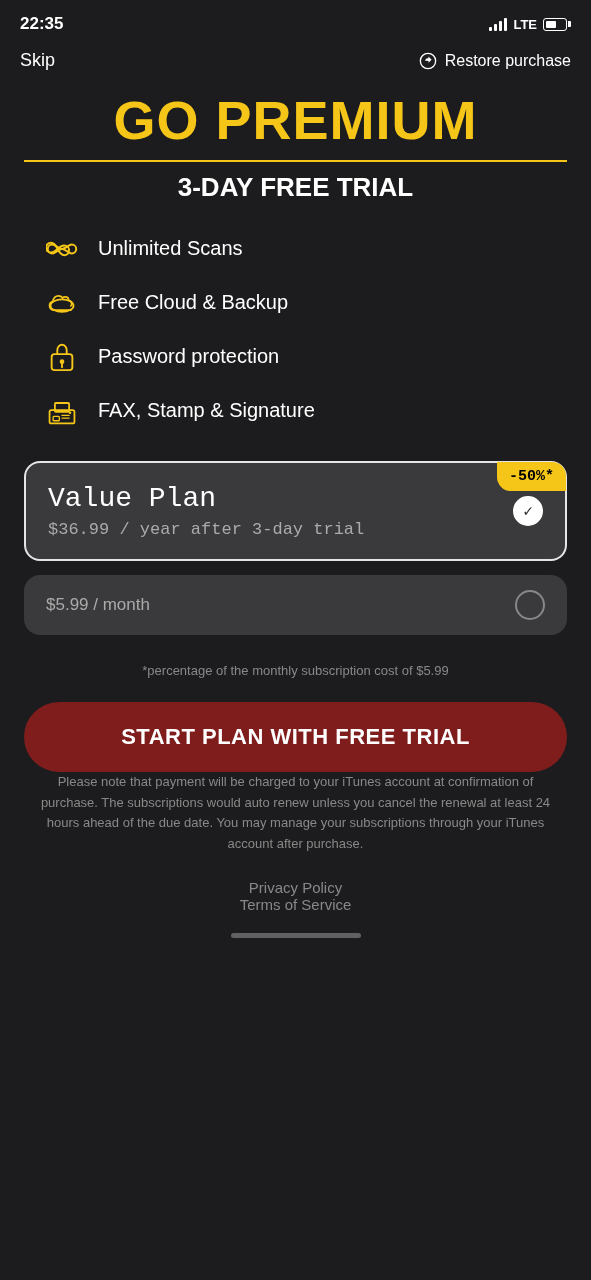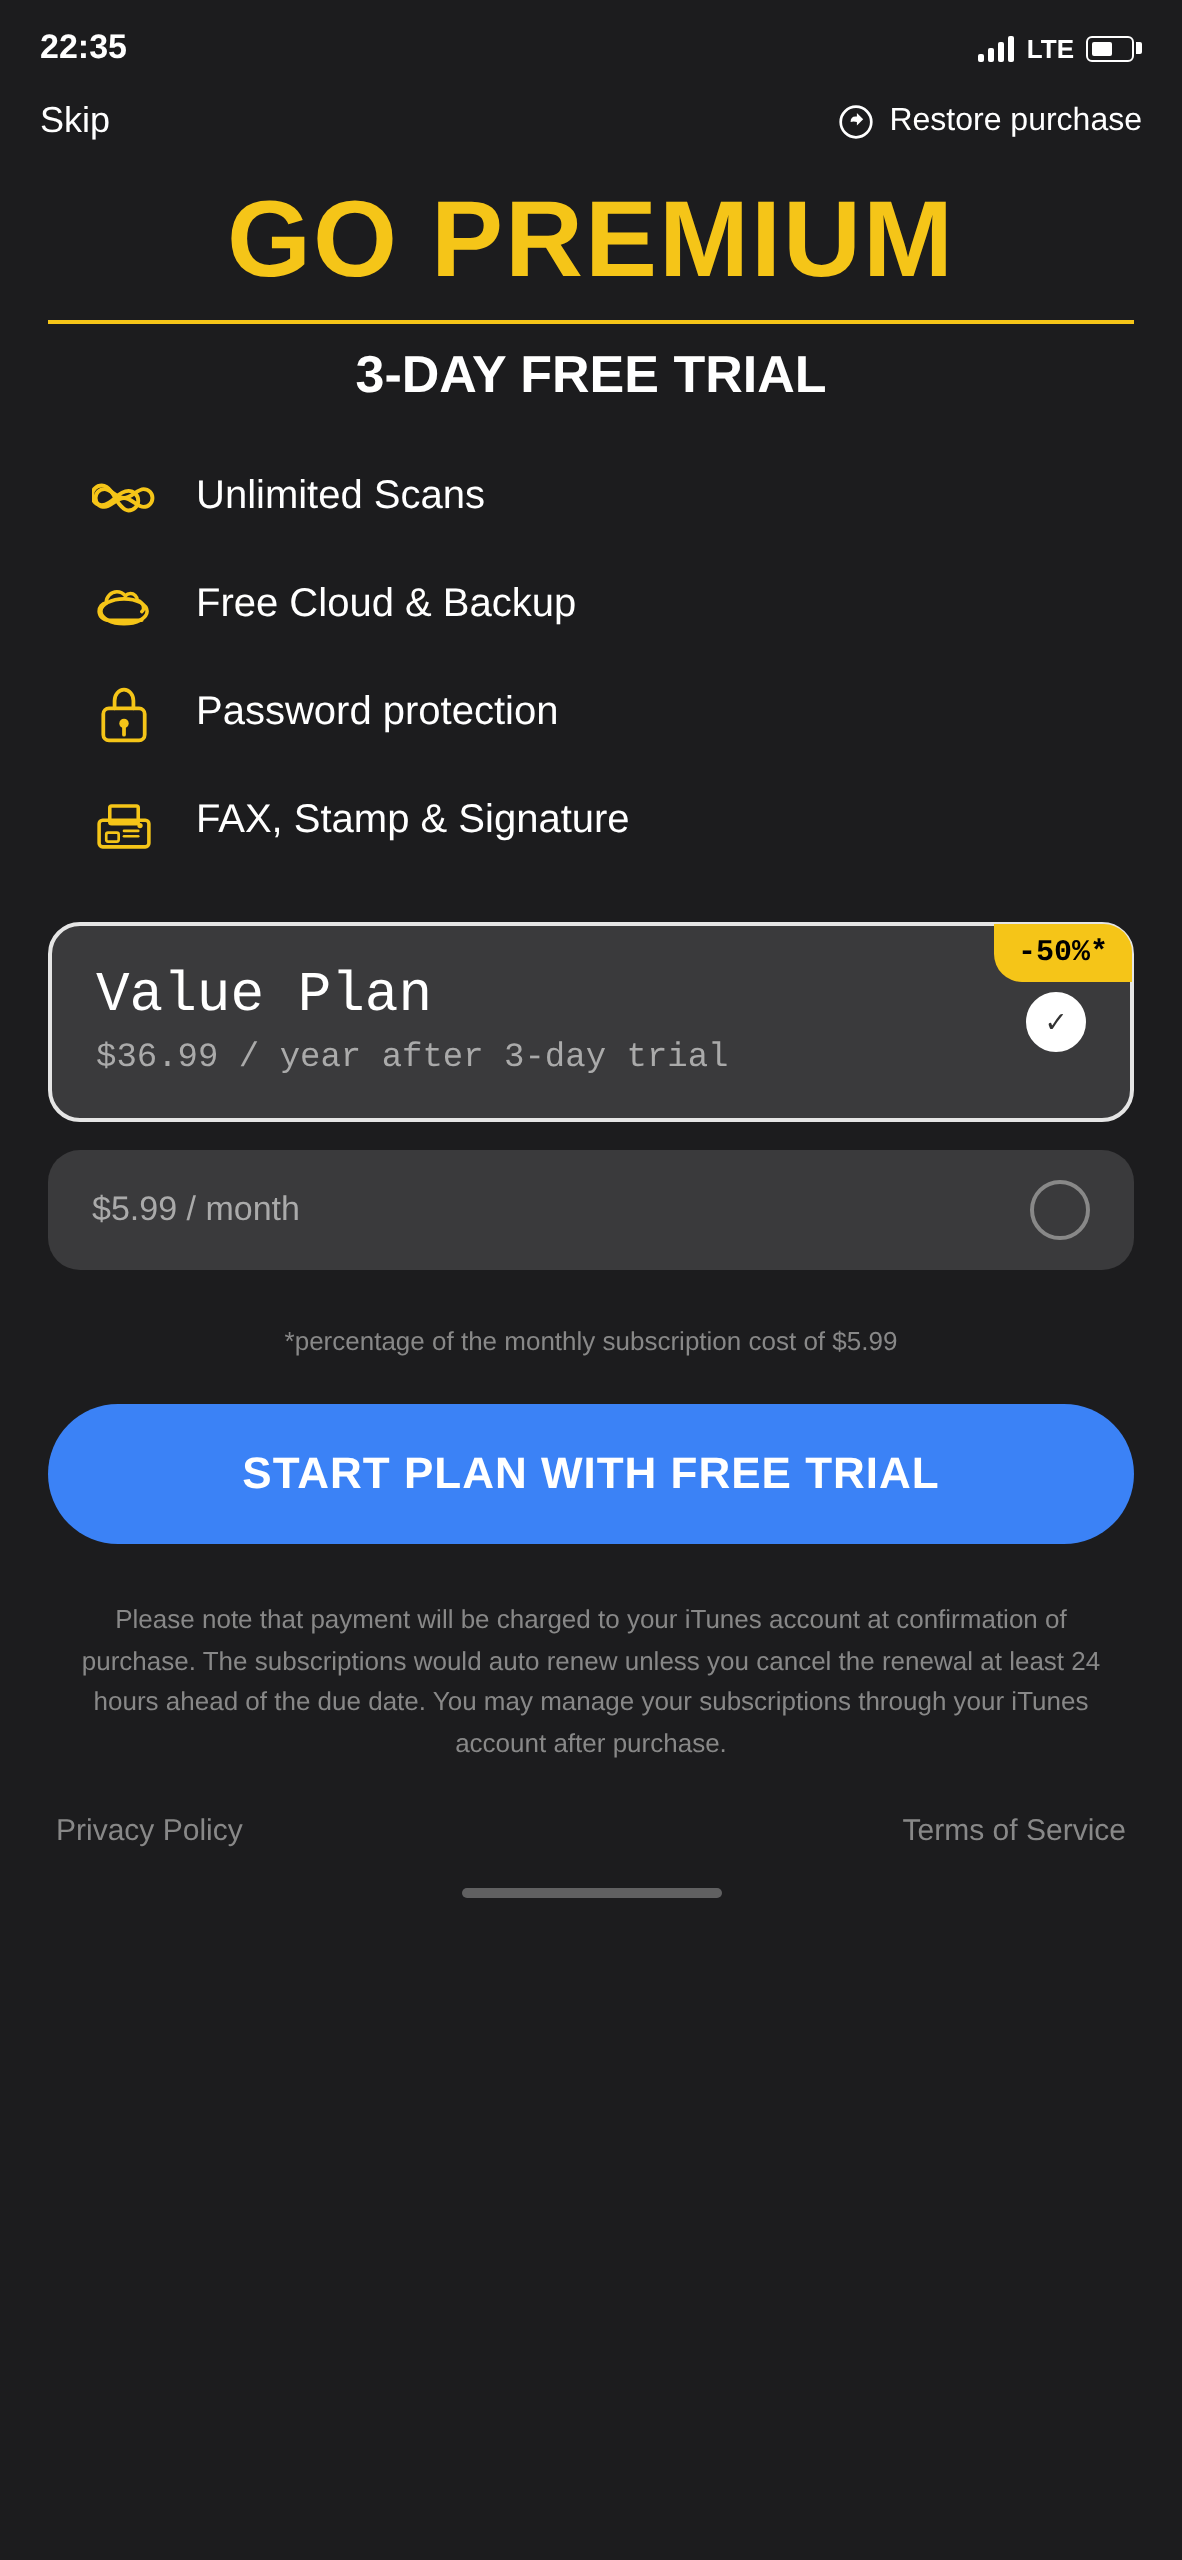--- a/index.html
+++ b/index.html
@@ -258,47 +258,47 @@
     .footnote {
       font-size: 13px;
       color: #888888;
       text-align: center;
       margin-bottom: 24px;
       padding: 0 10px;
     }
 
     .cta-button {
       width: 100%;
-      background: #3b82f6;
+      background: #7f1d1d;
       color: #ffffff;
       border: none;
       border-radius: 50px;
       padding: 22px 0;
       font-size: 22px;
       font-weight: 700;
       letter-spacing: 0.5px;
       cursor: pointer;
-      margin-bottom: 28px;
     }
 
     .legal-text {
       font-size: 13px;
       color: #888888;
       text-align: center;
       line-height: 1.6;
       padding: 0 10px;
       margin-bottom: 24px;
     }
 
     .bottom-links {
       display: flex;
       justify-content: space-between;
       width: 100%;
       padding: 0 4px;
       margin-bottom: 20px;
+      flex-direction: column;
     }
 
     .bottom-link {
       font-size: 15px;
       color: #888888;
       background: none;
       border: none;
       cursor: pointer;
     }
 

